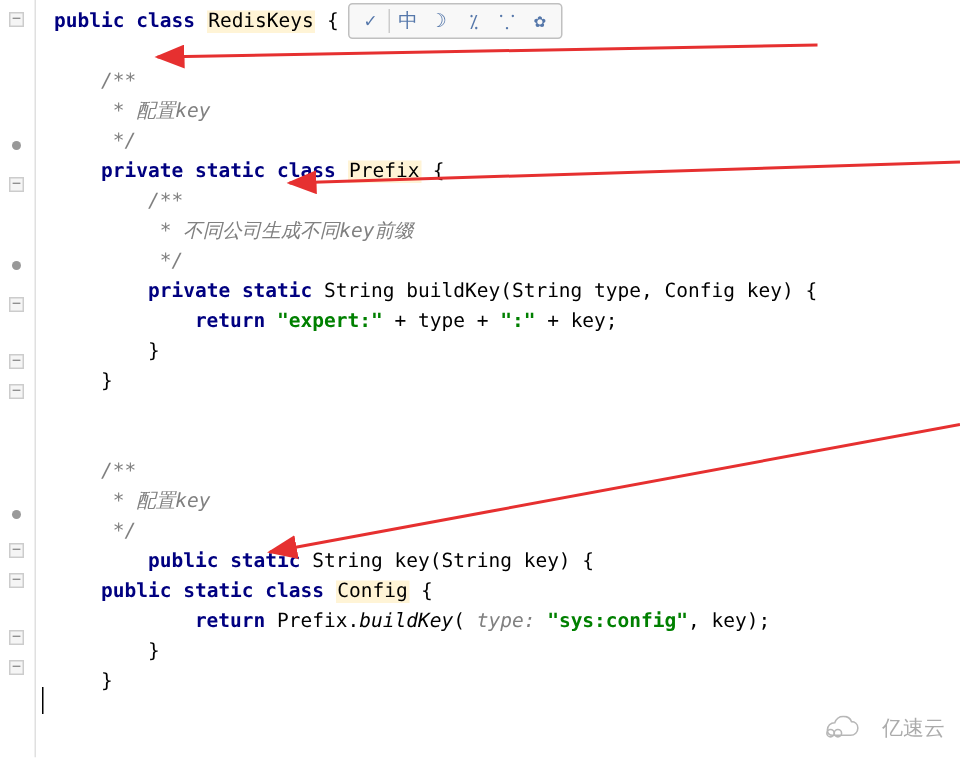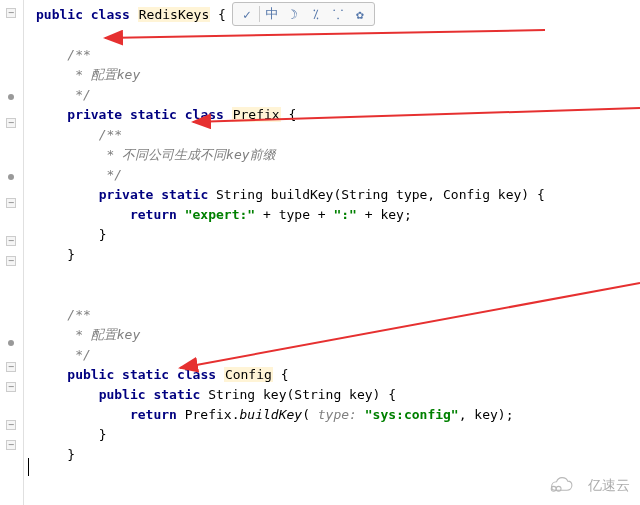--- a/index.html
+++ b/index.html
@@ -195,22 +195,22 @@
   <div class="line">        <span class="com"> */</span></div>
   <div class="line">        <span class="kw">private</span> <span class="kw">static</span><span class="normal"> String buildKey(String type, Config key) {</span></div>
   <div class="line">            <span class="kw">return</span> <span class="str">"expert:"</span><span class="normal"> + type + </span><span class="str">":"</span><span class="normal"> + key;</span></div>
   <div class="line">        <span class="normal">}</span></div>
   <div class="line">    <span class="normal">}</span></div>
   <div class="line"></div>
   <div class="line"></div>
   <div class="line">    <span class="com">/**</span></div>
   <div class="line">    <span class="com"> * 配置key</span></div>
   <div class="line">    <span class="com"> */</span></div>
+  <div class="line">        <span class="kw">public</span> <span class="kw">static</span><span class="normal"> String key(String key) {</span></div>
   <div class="line">    <span class="kw">public</span> <span class="kw">static</span> <span class="kw">class</span> <span class="hl-yellow">Config</span><span class="normal"> {</span></div>
-  <div class="line">        <span class="kw">public</span> <span class="kw">static</span><span class="normal"> String key(String key) {</span></div>
   <div class="line">            <span class="kw">return</span><span class="normal"> Prefix.</span><span class="normal hl-method">buildKey</span><span class="normal">(</span><span class="type-hint"> type: </span><span class="str">"sys:config"</span><span class="normal">, key);</span></div>
   <div class="line">        <span class="normal">}</span></div>
   <div class="line">    <span class="normal">}</span></div>
   <div class="line"></div>
   <div class="line"></div>
 
 </div>
 
 <div class="cursor-line"></div>
 

